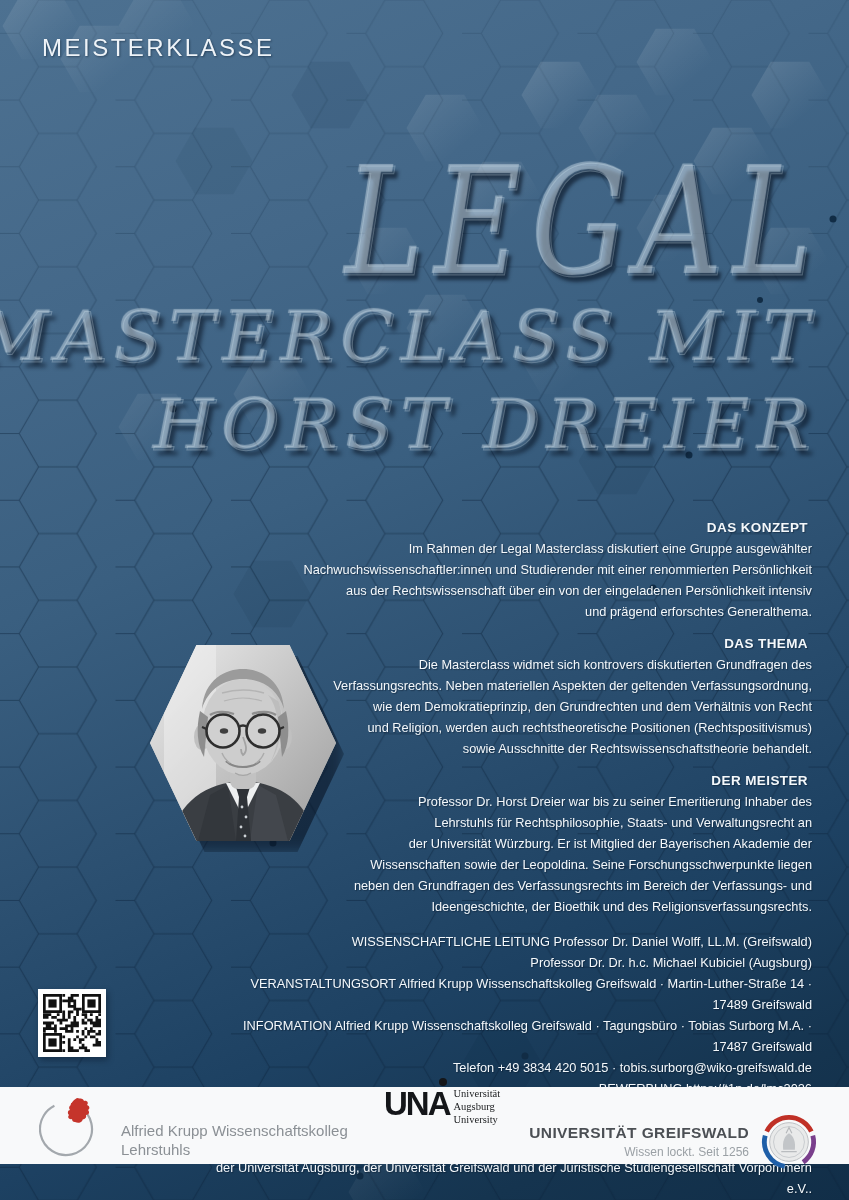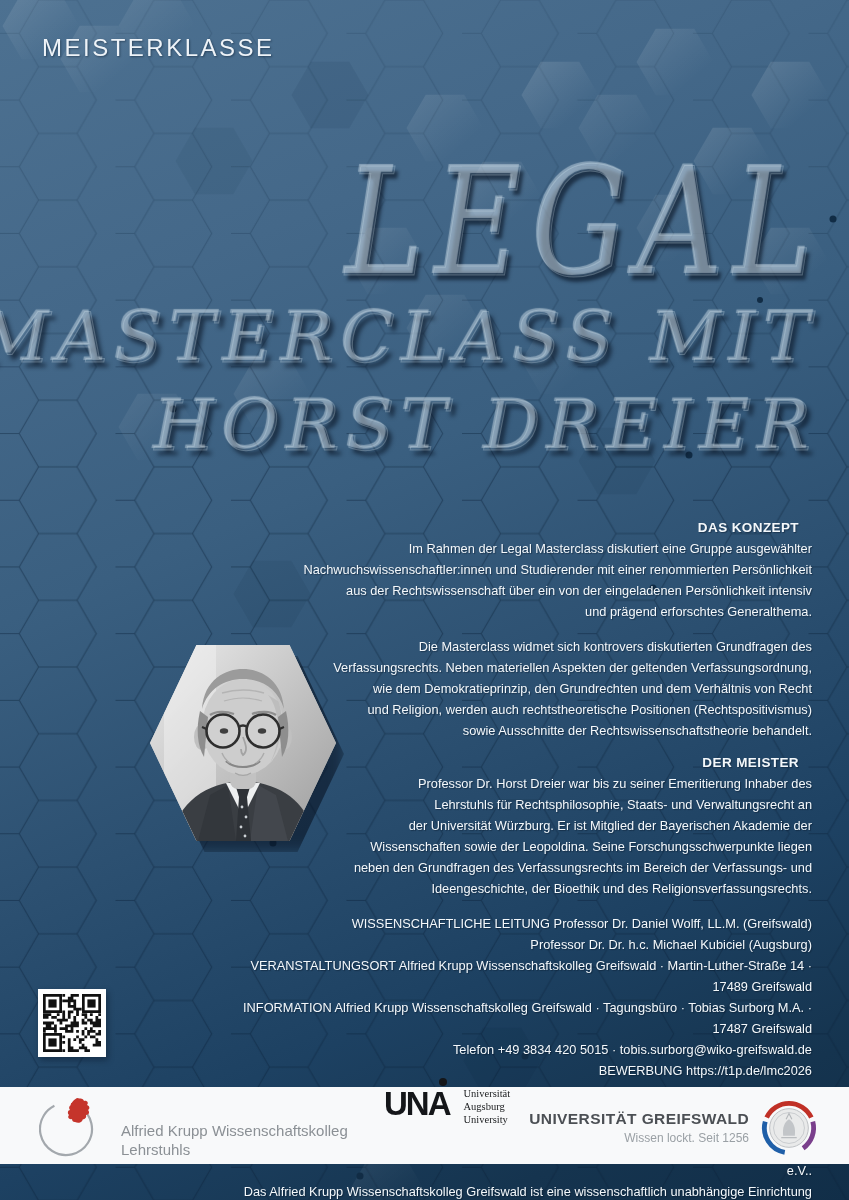--- a/index.html
+++ b/index.html
@@ -28,21 +28,21 @@
   .t1{font-size:150px;line-height:150px;letter-spacing:12px;margin-right:-12px;transform:scaleX(.8);transform-origin:100% 50%;}
   .t2{font-size:70px;line-height:80px;letter-spacing:7px;margin-right:-7px;margin-top:0;}
   .t3{font-size:70px;line-height:80px;letter-spacing:7px;margin-right:-7px;margin-top:8px;}
   
   .content{
     position:absolute;top:520px;right:37px;width:600px;z-index:3;
     text-align:right;color:#f4f8fb;
     text-shadow:1px 1px 1px rgba(3,15,30,.4);
   }
   .section{margin-bottom:14px;}
-  .section h3{margin:0 13px 3px 0;font-size:13.5px;font-weight:700;letter-spacing:.4px;}
+  .section h3{margin:0 4px 3px 0;font-size:13.5px;font-weight:700;letter-spacing:.4px;}
   .lines{white-space:pre-line;font-size:12.8px;line-height:21px;font-weight:400;}
   .infoblock{margin-top:12px;}
   .fundingblock{margin-top:37px;text-align:right;}
   
   .portrait-shadow{
     position:absolute;left:158px;top:656px;width:186px;height:196px;z-index:1;
     clip-path:polygon(25% 0,75% 0,100% 50%,75% 100%,25% 100%,0 50%);
     background:rgba(5,15,29,.55);filter:blur(7px);
   }
   .portrait{
@@ -55,22 +55,22 @@
   .qr{position:absolute;left:38px;top:989px;width:68px;height:68px;background:#fff;z-index:3;
       box-shadow:2px 3px 6px rgba(5,15,29,.4);}
   .qr svg{position:absolute;left:5px;top:5px;}
   
   .footer{position:absolute;left:0;top:1087px;width:849px;height:77px;background:#f8f9fa;z-index:4;}
   .krupp{position:absolute;left:39px;top:8px;display:flex;}
   .krupp-text{margin-left:24px;padding-top:26px;font-size:15px;line-height:19px;color:#8b9095;}
   .unia{position:absolute;left:384px;top:0;height:77px;display:flex;align-items:flex-start;}
   .unia-mark{position:relative;font-weight:700;font-size:33px;letter-spacing:-2px;color:#141619;line-height:33px;}
   .unia-dot{position:absolute;top:-9px;right:3px;width:8px;height:8px;border-radius:50%;background:#141619;}
-  .unia-name{margin-left:14px;font-family:"Liberation Serif",serif;font-size:10.5px;line-height:13px;color:#1a1c1e;}
-  .uog{position:absolute;right:31px;top:2px;height:77px;display:flex;align-items:center;justify-content:center;}
+  .unia-name{margin-left:4px;font-family:"Liberation Serif",serif;font-size:10.5px;line-height:13px;color:#1a1c1e;}
+  .uog{position:absolute;right:31px;top:16px;height:77px;display:flex;align-items:center;justify-content:center;}
   .uog-text{text-align:right;margin-right:11px;}
   .uog-name{font-size:15.5px;font-weight:600;color:#4b4f54;letter-spacing:.4px;line-height:18px;}
   .uog-slogan{font-size:12px;color:#9aa0a5;margin-top:3px;line-height:14px;}
 </style>
 </head>
 <body>
 
 <div class="poster">
 
   <svg class="bg" width="849" height="1200" viewBox="0 0 849 1200">
@@ -202,20 +202,21 @@
 
   <main class="content">
     <section class="section">
       <h3>DAS KONZEPT</h3>
       <div class="lines">Im Rahmen der Legal Masterclass diskutiert eine Gruppe ausgewählter
 Nachwuchswissenschaftler:innen und Studierender mit einer renommierten Persönlichkeit
 aus der Rechtswissenschaft über ein von der eingeladenen Persönlichkeit intensiv
 und prägend erforschtes Generalthema.</div>
     </section>
     <section class="section">
+      <h3>DAS THEMA</h3>
       <div class="lines">Die Masterclass widmet sich kontrovers diskutierten Grundfragen des
 Verfassungsrechts. Neben materiellen Aspekten der geltenden Verfassungsordnung,
 wie dem Demokratieprinzip, den Grundrechten und dem Verhältnis von Recht
 und Religion, werden auch rechtstheoretische Positionen (Rechtspositivismus)
 sowie Ausschnitte der Rechtswissenschaftstheorie behandelt.</div>
     </section>
     <section class="section">
       <h3>DER MEISTER</h3>
       <div class="lines">Professor Dr. Horst Dreier war bis zu seiner Emeritierung Inhaber des
 Lehrstuhls für Rechtsphilosophie, Staats- und Verwaltungsrecht an

